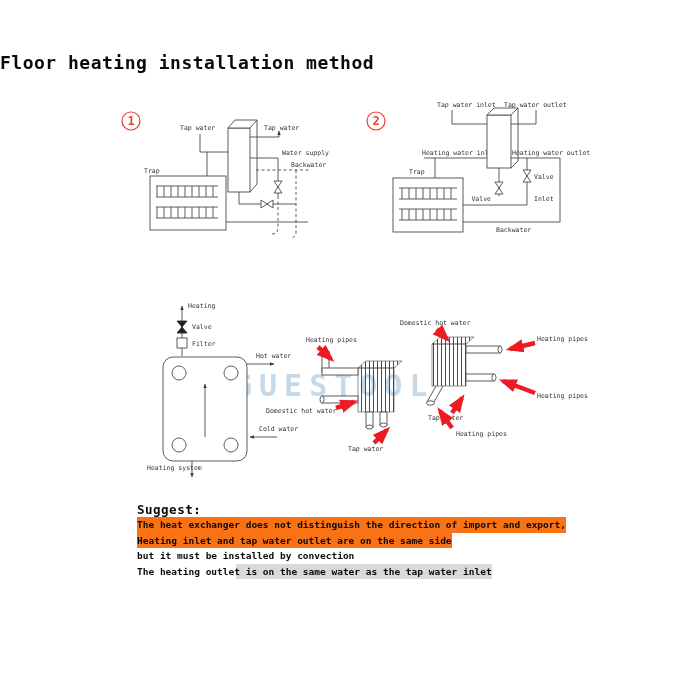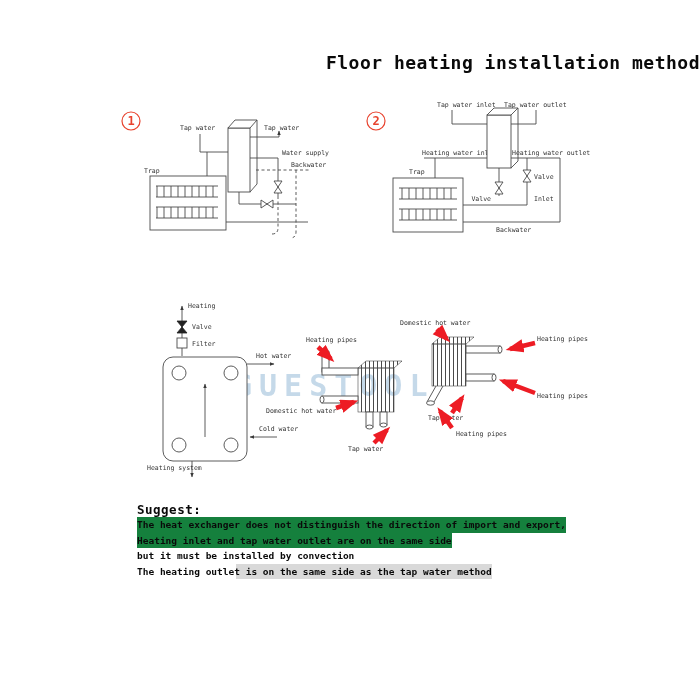--- a/index.html
+++ b/index.html
@@ -1,36 +1,36 @@
 <!DOCTYPE html>
 <html><head>
 <meta charset="utf-8">
 <style>
   html,body{margin:0;padding:0;background:#fff;}
   .page{position:relative;width:700px;height:700px;background:#fff;overflow:hidden;
         font-family:"DejaVu Sans Mono",monospace;color:#111;}
-  .title{position:absolute;top:52px;left:0;width:100%;text-align:right;
+  .title{position:absolute;top:52px;left:0;width:100%;text-align:left;
          font-size:18px;font-weight:bold;letter-spacing:.5px;color:#0a0a0a;}
   .watermark{position:absolute;left:234px;top:368px;font-size:30px;font-weight:bold;
              letter-spacing:7px;color:rgba(139,180,212,.5);user-select:none;}
   svg.canvas{position:absolute;left:0;top:0;}
   svg text{font-family:"DejaVu Sans Mono",monospace;font-size:6.5px;fill:#333;}
   svg text.num{font-size:12px;fill:#e8432e;font-weight:bold;}
   .ln{fill:none;stroke:#4a4a4a;stroke-width:.9;}
   .lnd{fill:none;stroke:#4a4a4a;stroke-width:.9;stroke-dasharray:3,2.5;}
   .box{fill:#fff;stroke:#4a4a4a;stroke-width:.9;}
   .valve{fill:#fff;stroke:#4a4a4a;stroke-width:.9;}
   .valvefill{fill:#222;stroke:#222;stroke-width:.8;}
   .pipe{fill:#fff;stroke:#4a4a4a;stroke-width:.9;}
   .redarrow{fill:none;stroke:#ed1c24;stroke-width:4.5;}
   .numcirc{fill:none;stroke:#e8432e;stroke-width:1.2;}
   .suggest{position:absolute;left:137px;top:502px;font-size:9.5px;font-weight:bold;color:#0a0a0a;}
   .suggest-heading{font-size:12.5px;letter-spacing:.5px;}
   .suggest-line{line-height:15.5px;width:fit-content;white-space:nowrap;}
-  .hl{background:#15803d;}
+  .hl{background:#f97316;}
   .hl-partial{background:linear-gradient(90deg, rgba(217,217,217,0) 0 28%, #d9d9d9 28% 100%);}
 </style>
 </head>
 <body>
 
 <div class="page">
 
   <div class="title">Floor heating installation method</div>
 
   <div class="watermark">GUESTOOL</div>
@@ -208,16 +208,16 @@
       <line class="redarrow" marker-end="url(#arrR)" x1="452" y1="428" x2="440" y2="411"></line>
       <text x="456" y="436">Heating pipes</text>
     </g>
   </svg>
 
   <div class="suggest">
     <div class="suggest-heading">Suggest:</div>
     <div class="suggest-line hl">The heat exchanger does not distinguish the direction of import and export,</div>
     <div class="suggest-line hl">Heating inlet and tap water outlet are on the same side</div>
     <div class="suggest-line">but it must be installed by convection</div>
-    <div class="suggest-line hl-partial">The heating outlet is on the same side as the tap water method</div>
+    <div class="suggest-line hl-partial">The heating outlet is on the same water as the tap water inlet</div>
   </div>
 
 </div>
 
 </body></html>

